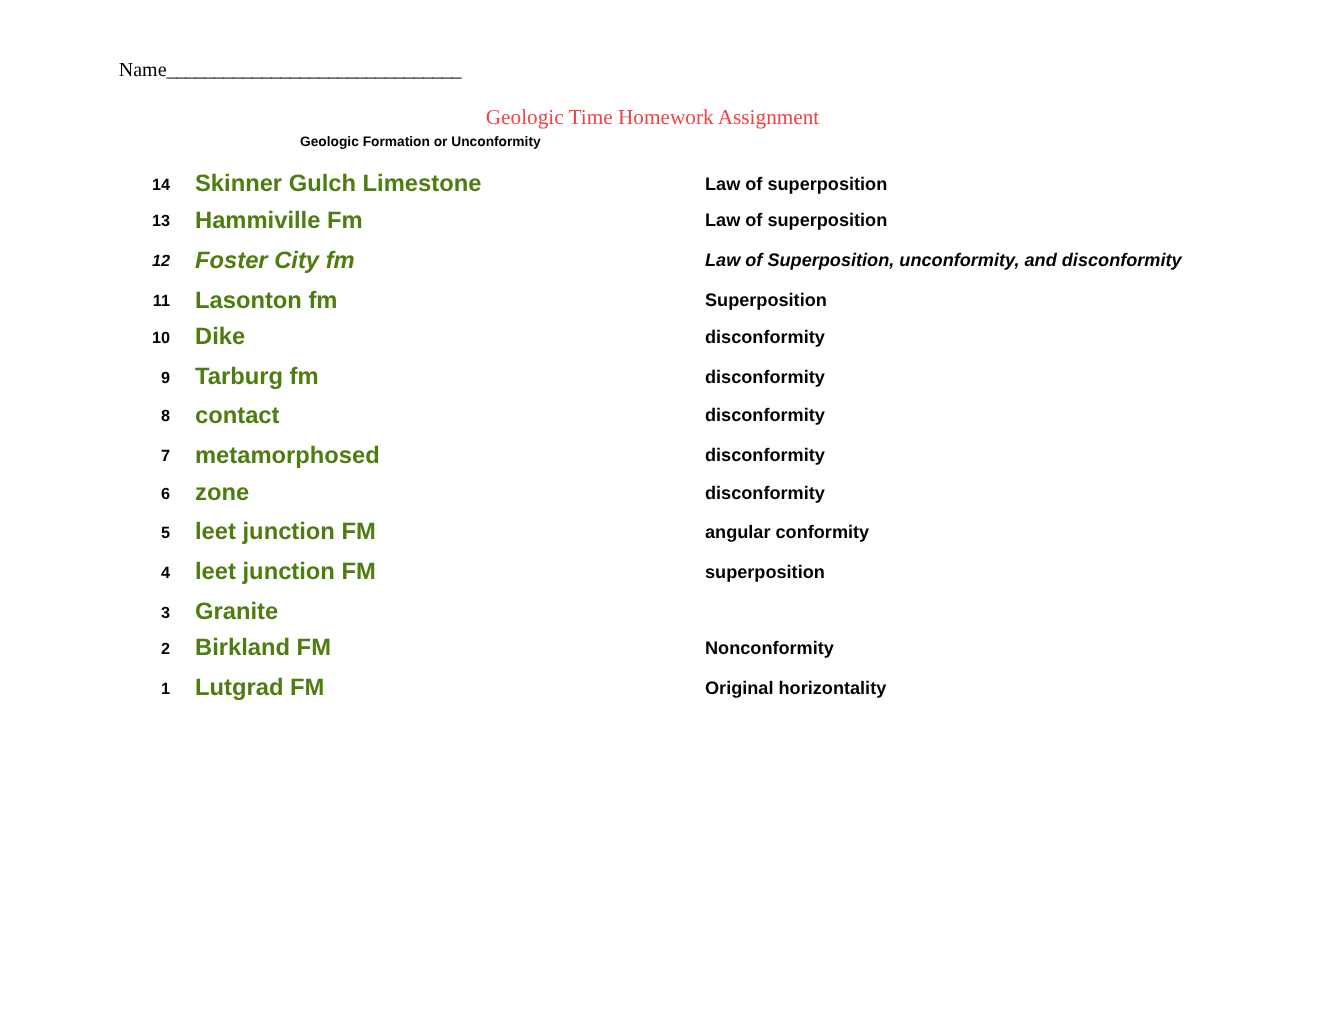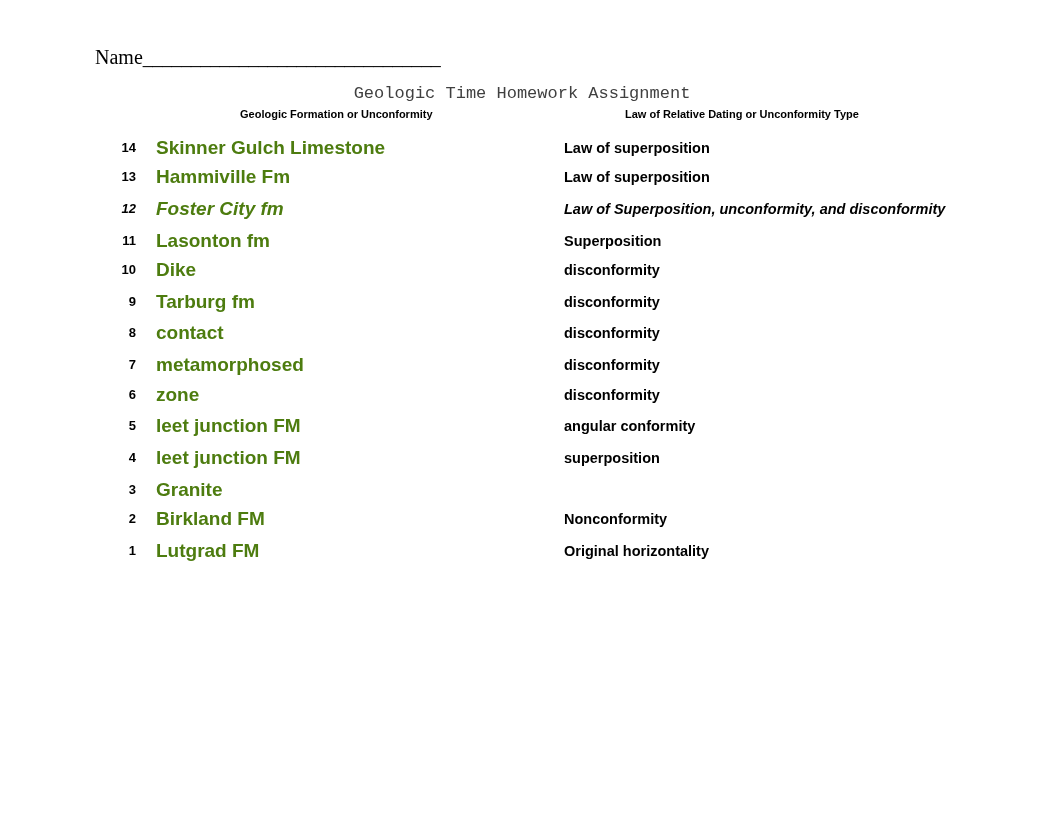--- a/index.html
+++ b/index.html
@@ -26,43 +26,43 @@
     height: 822px;
     background: #ffffff;
   }
 
   
   .name-line {
     position: absolute;
     left: 95px;
     top: 47px;
     font-family: "Liberation Serif", serif;
-    font-size: 20px;
+    font-size: 16px;
     font-weight: normal;
     line-height: 20px;
     white-space: nowrap;
     color: #000000;
   }
   .name-label { }
   .name-rule {
     letter-spacing: -0.4px;
   }
 
   
   .doc-title {
     position: absolute;
     left: 0;
     top: 83px;
     width: 1044px;
     text-align: center;
-    font-family: Liberation Mono, monospace;
+    font-family: Liberation Serif, serif;
     font-size: 17px;
     font-weight: normal;
     line-height: 21px;
-    color: #404040;
+    color: #ef4444;
   }
 
   
   .col-head {
     position: absolute;
     top: 105px;
     font-family: "Liberation Sans", sans-serif;
     font-weight: bold;
     font-size: 11px;
     line-height: 18px;
@@ -127,21 +127,20 @@
 
 <div class="page">
 
   <div class="name-line">
     <span class="name-label">Name</span><span class="name-rule">_______________________________</span>
   </div>
 
   <div class="doc-title">Geologic Time Homework Assignment</div>
 
   <div class="col-head col-head-left">Geologic Formation or Unconformity</div>
-  <div class="col-head col-head-right">Law of Relative Dating or Unconformity Type</div>
 
   <div class="rows">
       <div class="row" style="top: 138px;">
         <div class="cell-num">14</div>
         <div class="cell-formation">Skinner Gulch Limestone</div>
         <div class="cell-law">Law of superposition</div>
       </div>
       <div class="row" style="top: 167px;">
         <div class="cell-num">13</div>
         <div class="cell-formation">Hammiville Fm</div>

